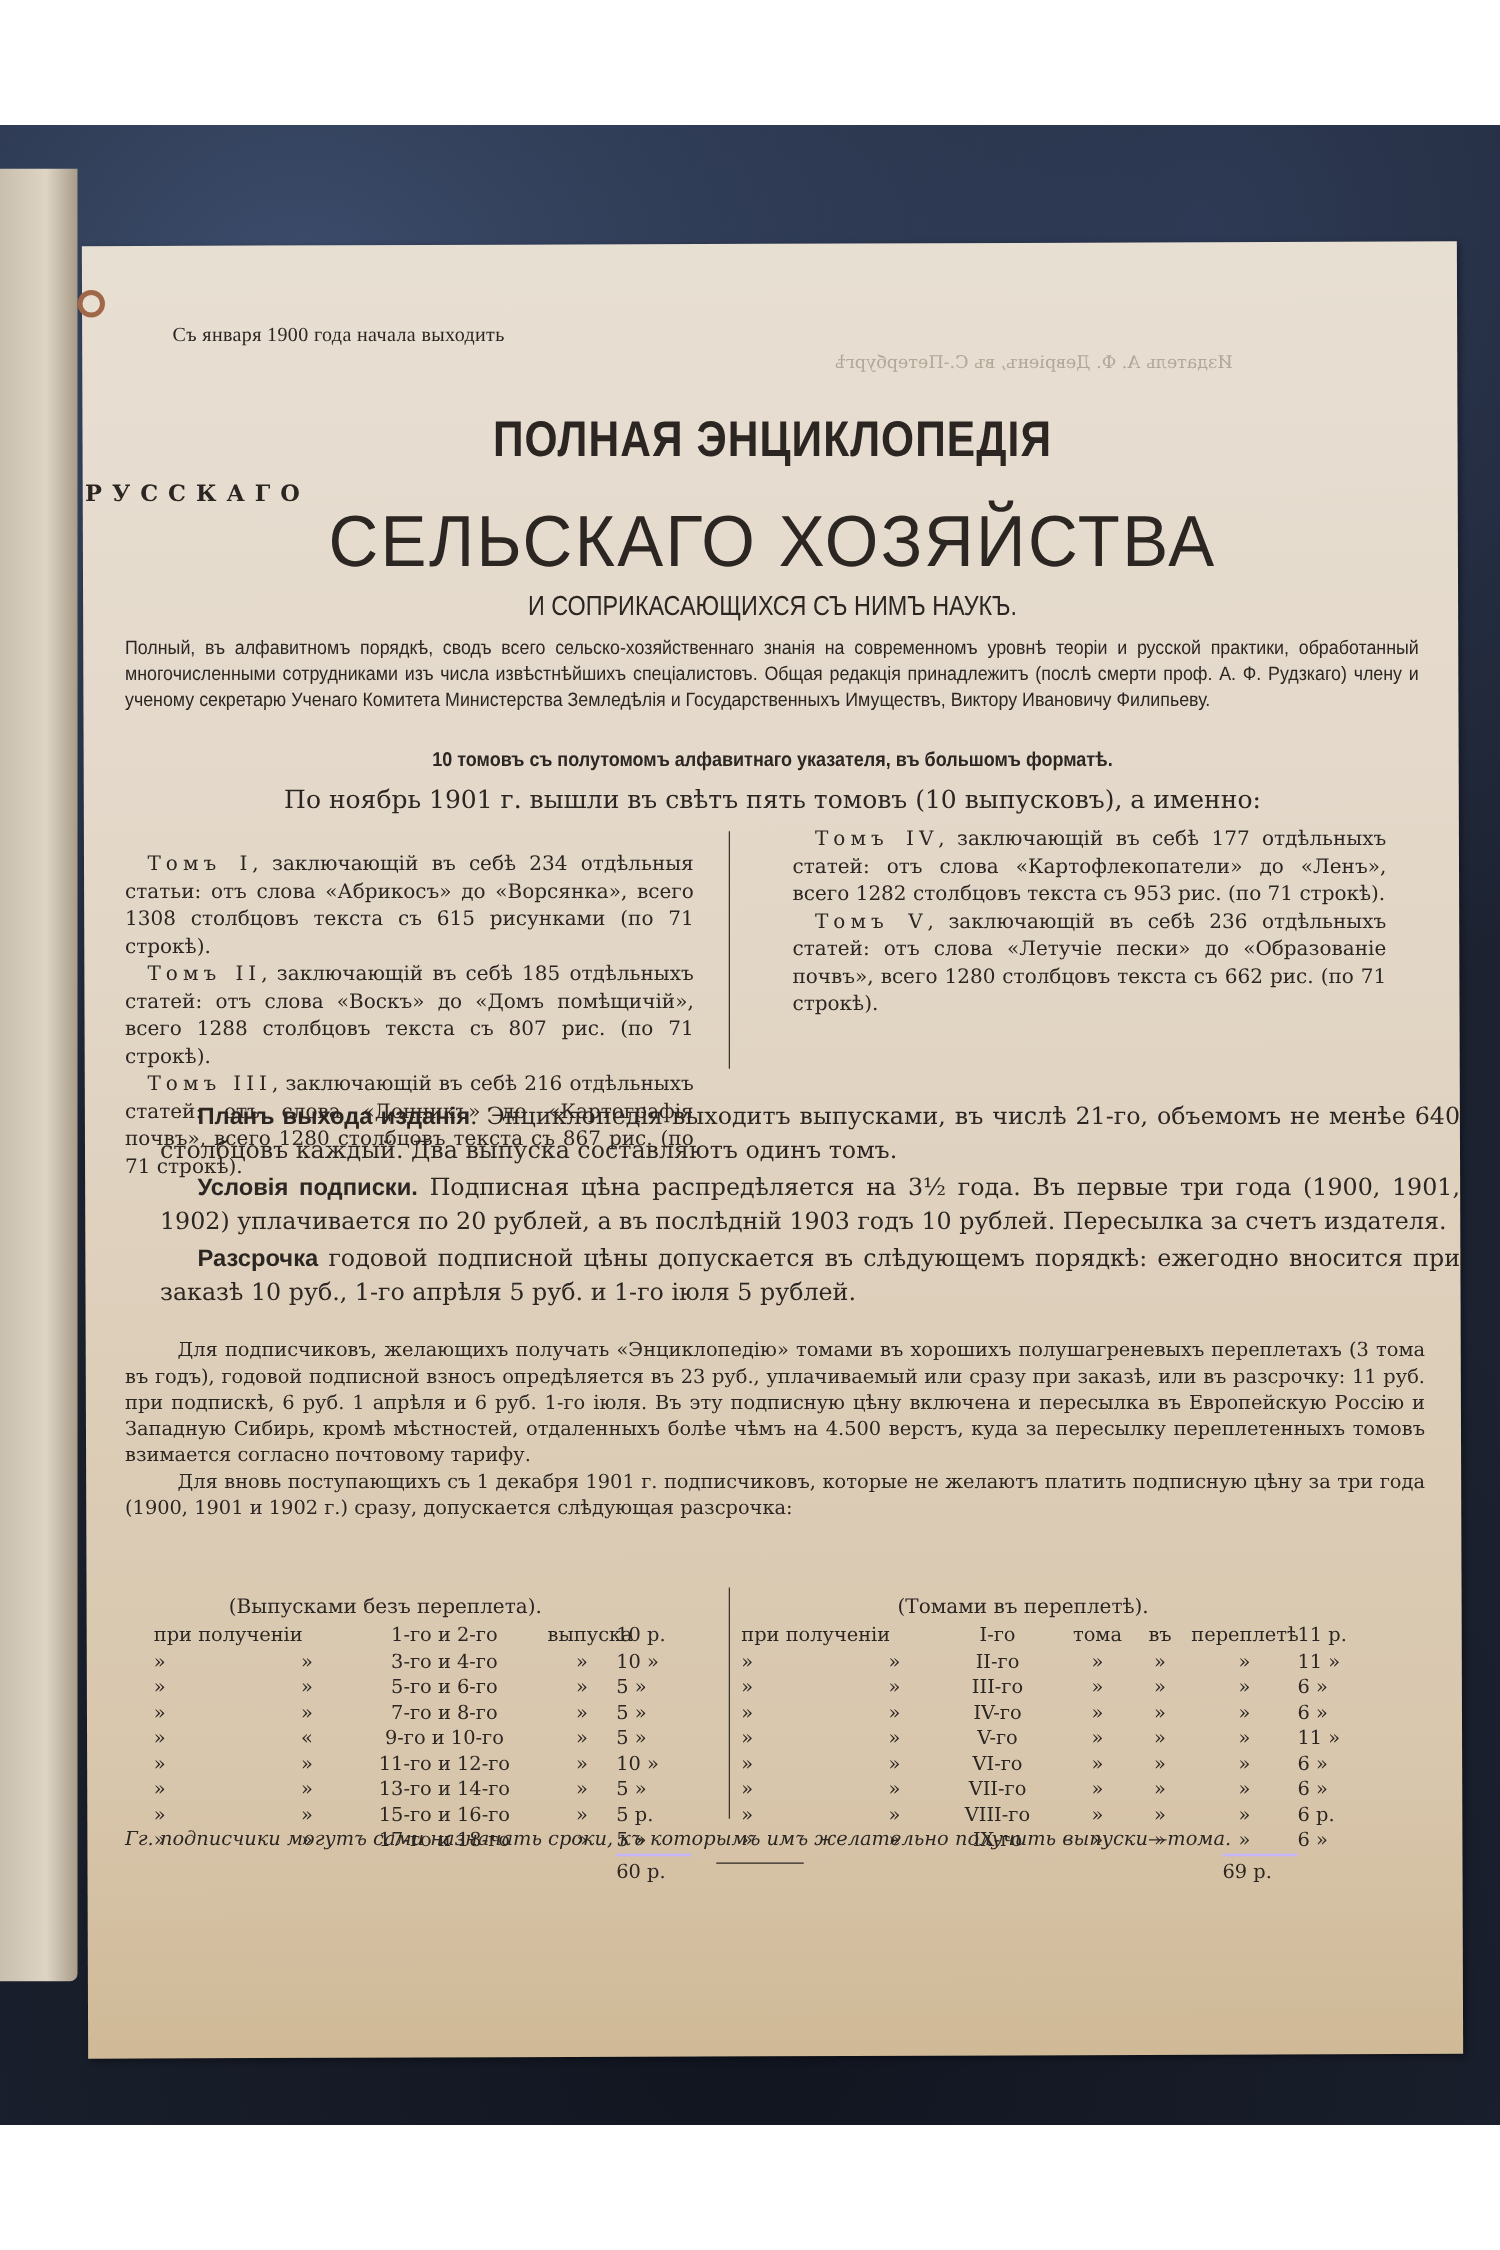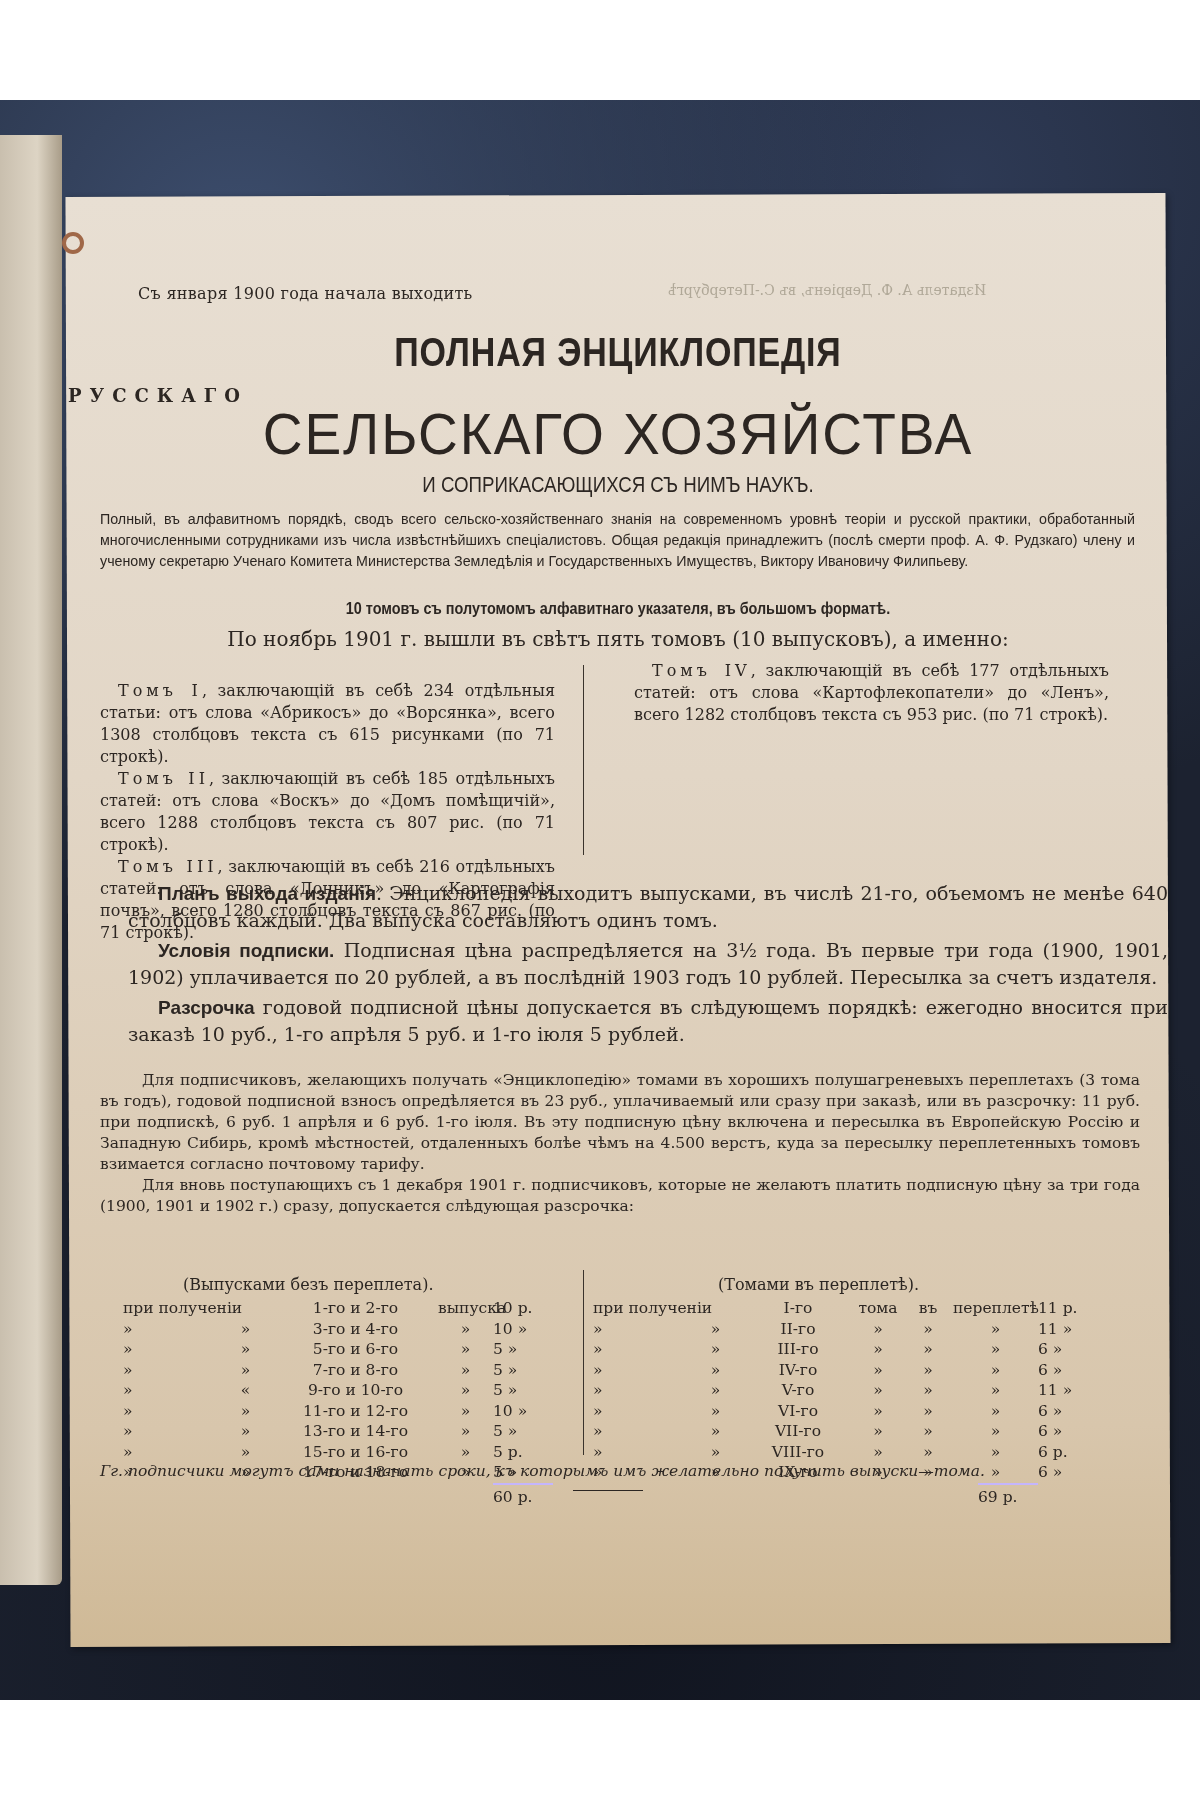--- a/index.html
+++ b/index.html
@@ -26,21 +26,21 @@
     border-radius: 50%; border: 4px solid #a06848; box-sizing: border-box;
   }
   .page {
     position: absolute; left: 68px; top: 195px; width: 1100px; height: 1450px;
     background: linear-gradient(180deg, #e8dfd3 0%, #e2d6c6 40%, #d8c6ac 85%, #cfb996 100%);
     box-shadow: 2px 2px 6px rgba(0,0,0,0.4);
     transform: rotate(-0.2deg);
   }
   .content { position: absolute; left: 68px; top: 200px; width: 1100px; color: #2c2622; }
   .top-line {
-    position: absolute; left: 70px; top: 84px; font-size: 16px; letter-spacing: 0.3px;
+    position: absolute; left: 70px; top: 60px; font-size: 16px; letter-spacing: 0.3px; font-family: Liberation Serif, serif;
   }
   .top-line-ghost {
     position: absolute; left: 600px; top: 82px; font-size: 14px; color: #b0a898; transform: scaleX(-1);
   }
   .title1 {
     position: absolute; left: 0; width: 1100px; top: 130px; text-align: center;
     font-family: "Liberation Sans", sans-serif; font-size: 40px; font-weight: bold;
     transform: scaleX(0.85); letter-spacing: 1px;
   }
   .title2 {
@@ -127,20 +127,21 @@
   <div class="nov-line">По ноябрь 1901 г. вышли въ свѣтъ пять томовъ (10 выпусковъ), а именно:</div>
 
   <div class="vol-col left">
     <p><span class="vol-name">Томъ I</span><span>, заключающій въ себѣ 234 отдѣльныя статьи: отъ слова «Абрикосъ» до «Ворсянка», всего 1308 столбцовъ текста съ 615 рисунками (по 71 строкѣ).</span></p>
     <p><span class="vol-name">Томъ II</span><span>, заключающій въ себѣ 185 отдѣльныхъ статей: отъ слова «Воскъ» до «Домъ помѣщичій», всего 1288 столбцовъ текста съ 807 рис. (по 71 строкѣ).</span></p>
     <p><span class="vol-name">Томъ III</span><span>, заключающій въ себѣ 216 отдѣльныхъ статей: отъ слова «Донникъ» до «Картографія почвъ», всего 1280 столбцовъ текста съ 867 рис. (по 71 строкѣ).</span></p>
   </div>
   <div class="vdivider"></div>
   <div class="vol-col right">
     <p><span class="vol-name">Томъ IV</span><span>, заключающій въ себѣ 177 отдѣльныхъ статей: отъ слова «Картофлекопатели» до «Ленъ», всего 1282 столбцовъ текста съ 953 рис. (по 71 строкѣ).</span></p>
+    <p><span class="vol-name">Томъ V</span><span>, заключающій въ себѣ 236 отдѣльныхъ статей: отъ слова «Летучіе пески» до «Образованіе почвъ», всего 1280 столбцовъ текста съ 662 рис. (по 71 строкѣ).</span></p>
   </div>
 
   <div class="para-block" style="top:680px;">
     <p><b>Планъ выхода изданія</b><span>. Энциклопедія выходитъ выпусками, въ числѣ 21-го, объемомъ не менѣе 640 столбцовъ каждый. Два выпуска составляютъ одинъ томъ.</span></p>
     <p><b>Условія подписки.</b><span> Подписная цѣна распредѣляется на 3½ года. Въ первые три года (1900, 1901, 1902) уплачивается по 20 рублей, а въ послѣдній 1903 годъ 10 рублей. Пересылка за счетъ издателя.</span></p>
     <p><b>Разсрочка</b><span> годовой подписной цѣны допускается въ слѣдующемъ порядкѣ: ежегодно вносится при заказѣ 10 руб., 1-го апрѣля 5 руб. и 1-го іюля 5 рублей.</span></p>
   </div>
 
   <div class="small-block" style="top:870px;">
     <p>Для подписчиковъ, желающихъ получать «Энциклопедію» томами въ хорошихъ полушагреневыхъ переплетахъ (3 тома въ годъ), годовой подписной взносъ опредѣляется въ 23 руб., уплачиваемый или сразу при заказѣ, или въ разсрочку: 11 руб. при подпискѣ, 6 руб. 1 апрѣля и 6 руб. 1-го іюля. Въ эту подписную цѣну включена и пересылка въ Европейскую Россію и Западную Сибирь, кромѣ мѣстностей, отдаленныхъ болѣе чѣмъ на 4.500 верстъ, куда за пересылку переплетенныхъ томовъ взимается согласно почтовому тарифу.</p>

